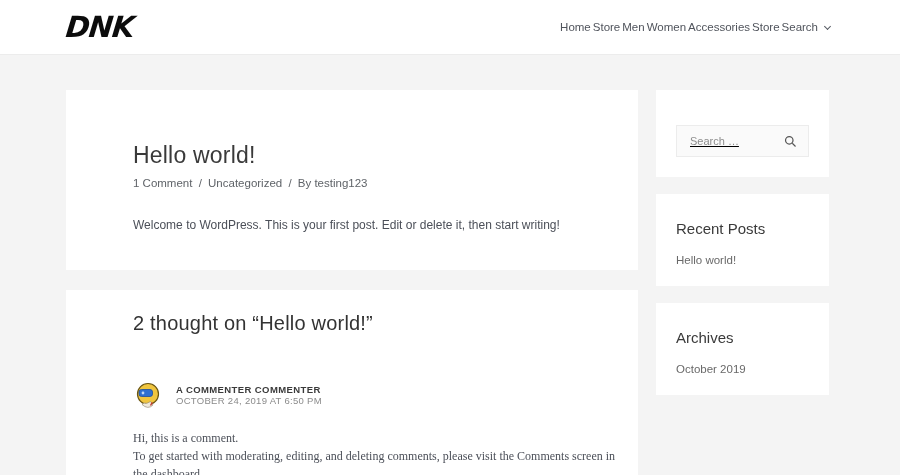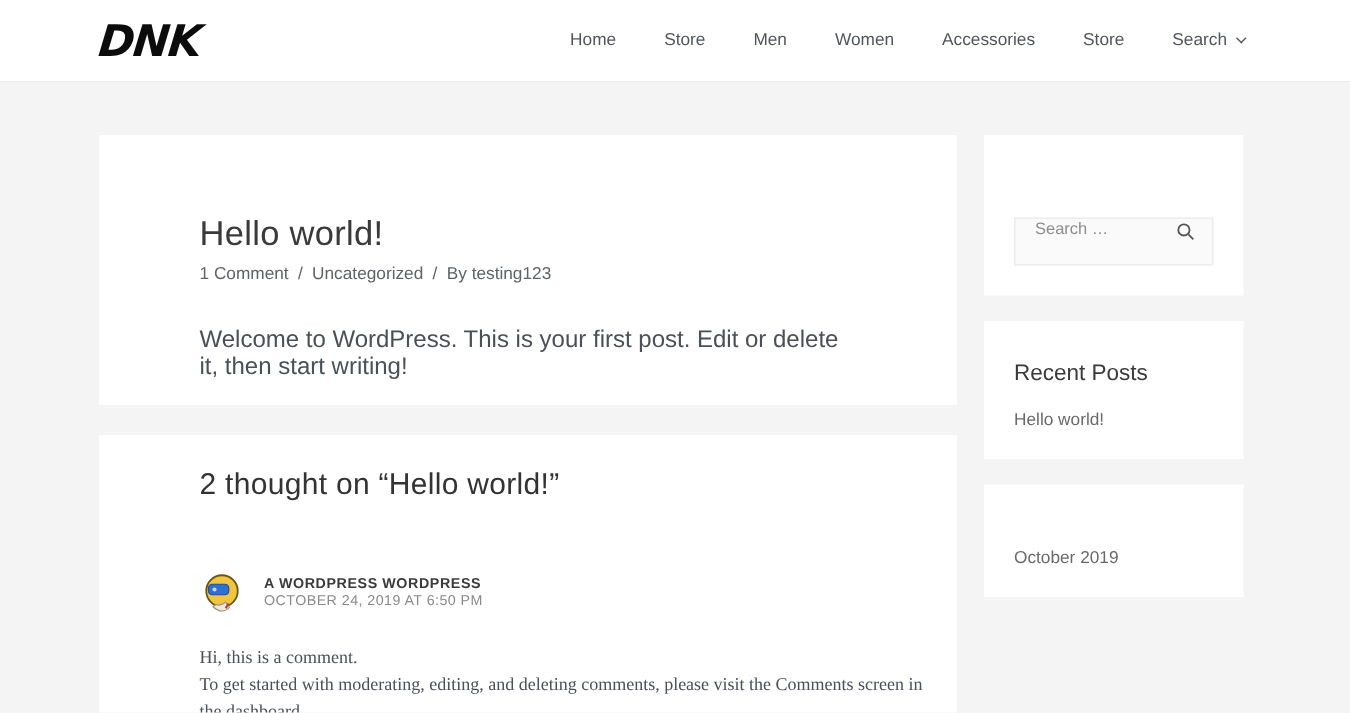--- a/index.html
+++ b/index.html
@@ -27,21 +27,21 @@
     font-family: "DejaVu Sans", sans-serif;
     font-size: 29px;
     font-weight: 900;
     font-style: italic;
     color: #0c0c0c;
     letter-spacing: -1px;
     transform: skewX(-6deg);
     cursor: pointer;
     user-select: none;
   }
-  .main-nav { display: flex; align-items: center; gap: 32px; }
+  .main-nav { display: flex; align-items: center; gap: 2px; }
   .nav-link {
     font-size: 11.5px;
     color: #50545c;
     cursor: pointer;
     white-space: nowrap;
   }
   .chevron {
     display: inline-block;
     width: 5px; height: 5px;
     border-right: 1.4px solid #565a62;
@@ -77,21 +77,21 @@
   }
   .post-meta {
     margin-top: 8px;
     font-size: 11.5px;
     color: #5f6368;
   }
   .post-meta .sep { margin: 0 3px; }
   .post-meta a { cursor: pointer; }
   .post-body {
     margin: 29px 0 0;
-    font-size: 16px;
+    font-size: 12px;
     color: #4b4f58;
   }
 
   
   .comments-card {
     min-height: 250px;
     padding: 22px 67px 40px;
   }
   .comments-title {
     margin: 0;
@@ -132,27 +132,28 @@
     padding: 26px 20px 20px;
     margin-bottom: 17px;
   }
   .widget-title {
     margin: 0;
     font-size: 15px;
     font-weight: 500;
     color: #3a3a3a;
   }
   .search-form {
-    margin-top: 29px;
+    margin-top: 9px;
     height: 32px;
     border: 1px solid #ececec;
     background: #fafafa;
     display: flex;
-    align-items: flex-start;
+    align-items: center;
     padding: 0 9px 0 11px;
+    text-decoration: underline;
   }
   .search-input {
     flex: 1;
     min-width: 0;
     border: none;
     background: transparent;
     outline: none;
     font-size: 11px;
     color: #666666;
     font-family: inherit;
@@ -212,21 +213,21 @@
       <article class="comment">
         <div class="comment-head">
           <svg class="avatar" viewBox="0 0 30 30" xmlns="http://www.w3.org/2000/svg">
             <circle cx="15" cy="13" r="10.5" fill="#f0c53f" stroke="#6b5510" stroke-width="1.2"></circle>
             <rect x="6" y="8.5" width="13.5" height="7" rx="2.5" fill="#2f6fd0" stroke="#1d4e9e" stroke-width="0.8"></rect>
             <circle cx="10" cy="12" r="1.4" fill="#bcd6f7"></circle>
             <path d="M9 23.5 q6 5.5 11 0.5 l-2.5 -3.5 q-4 2.8 -6.5 1.5 z" fill="#efe9dc" stroke="#9a8f7a" stroke-width="0.7"></path>
             <path d="M17.5 24.5 l1.8 -3.2" stroke="#c23b2e" stroke-width="1.4"></path>
           </svg>
           <div>
-            <div class="comment-author">A WORDPRESS WORDPRESS</div>
+            <div class="comment-author">A COMMENTER COMMENTER</div>
             <div class="comment-date">OCTOBER 24, 2019 AT 6:50 PM</div>
           </div>
         </div>
         <div class="comment-body">
           <p>Hi, this is a comment.</p>
           <p>To get started with moderating, editing, and deleting comments, please visit the Comments screen in the dashboard.</p>
         </div>
       </article>
     </section>
 
@@ -245,18 +246,19 @@
         </button>
       </form>
     </section>
 
     <section class="widget">
       <h3 class="widget-title">Recent Posts</h3>
       <a class="widget-link">Hello world!</a>
     </section>
 
     <section class="widget">
+      <h3 class="widget-title">Archives</h3>
       <a class="widget-link">October 2019</a>
     </section>
 
   </aside>
 
 </div>
 
 </body></html>

